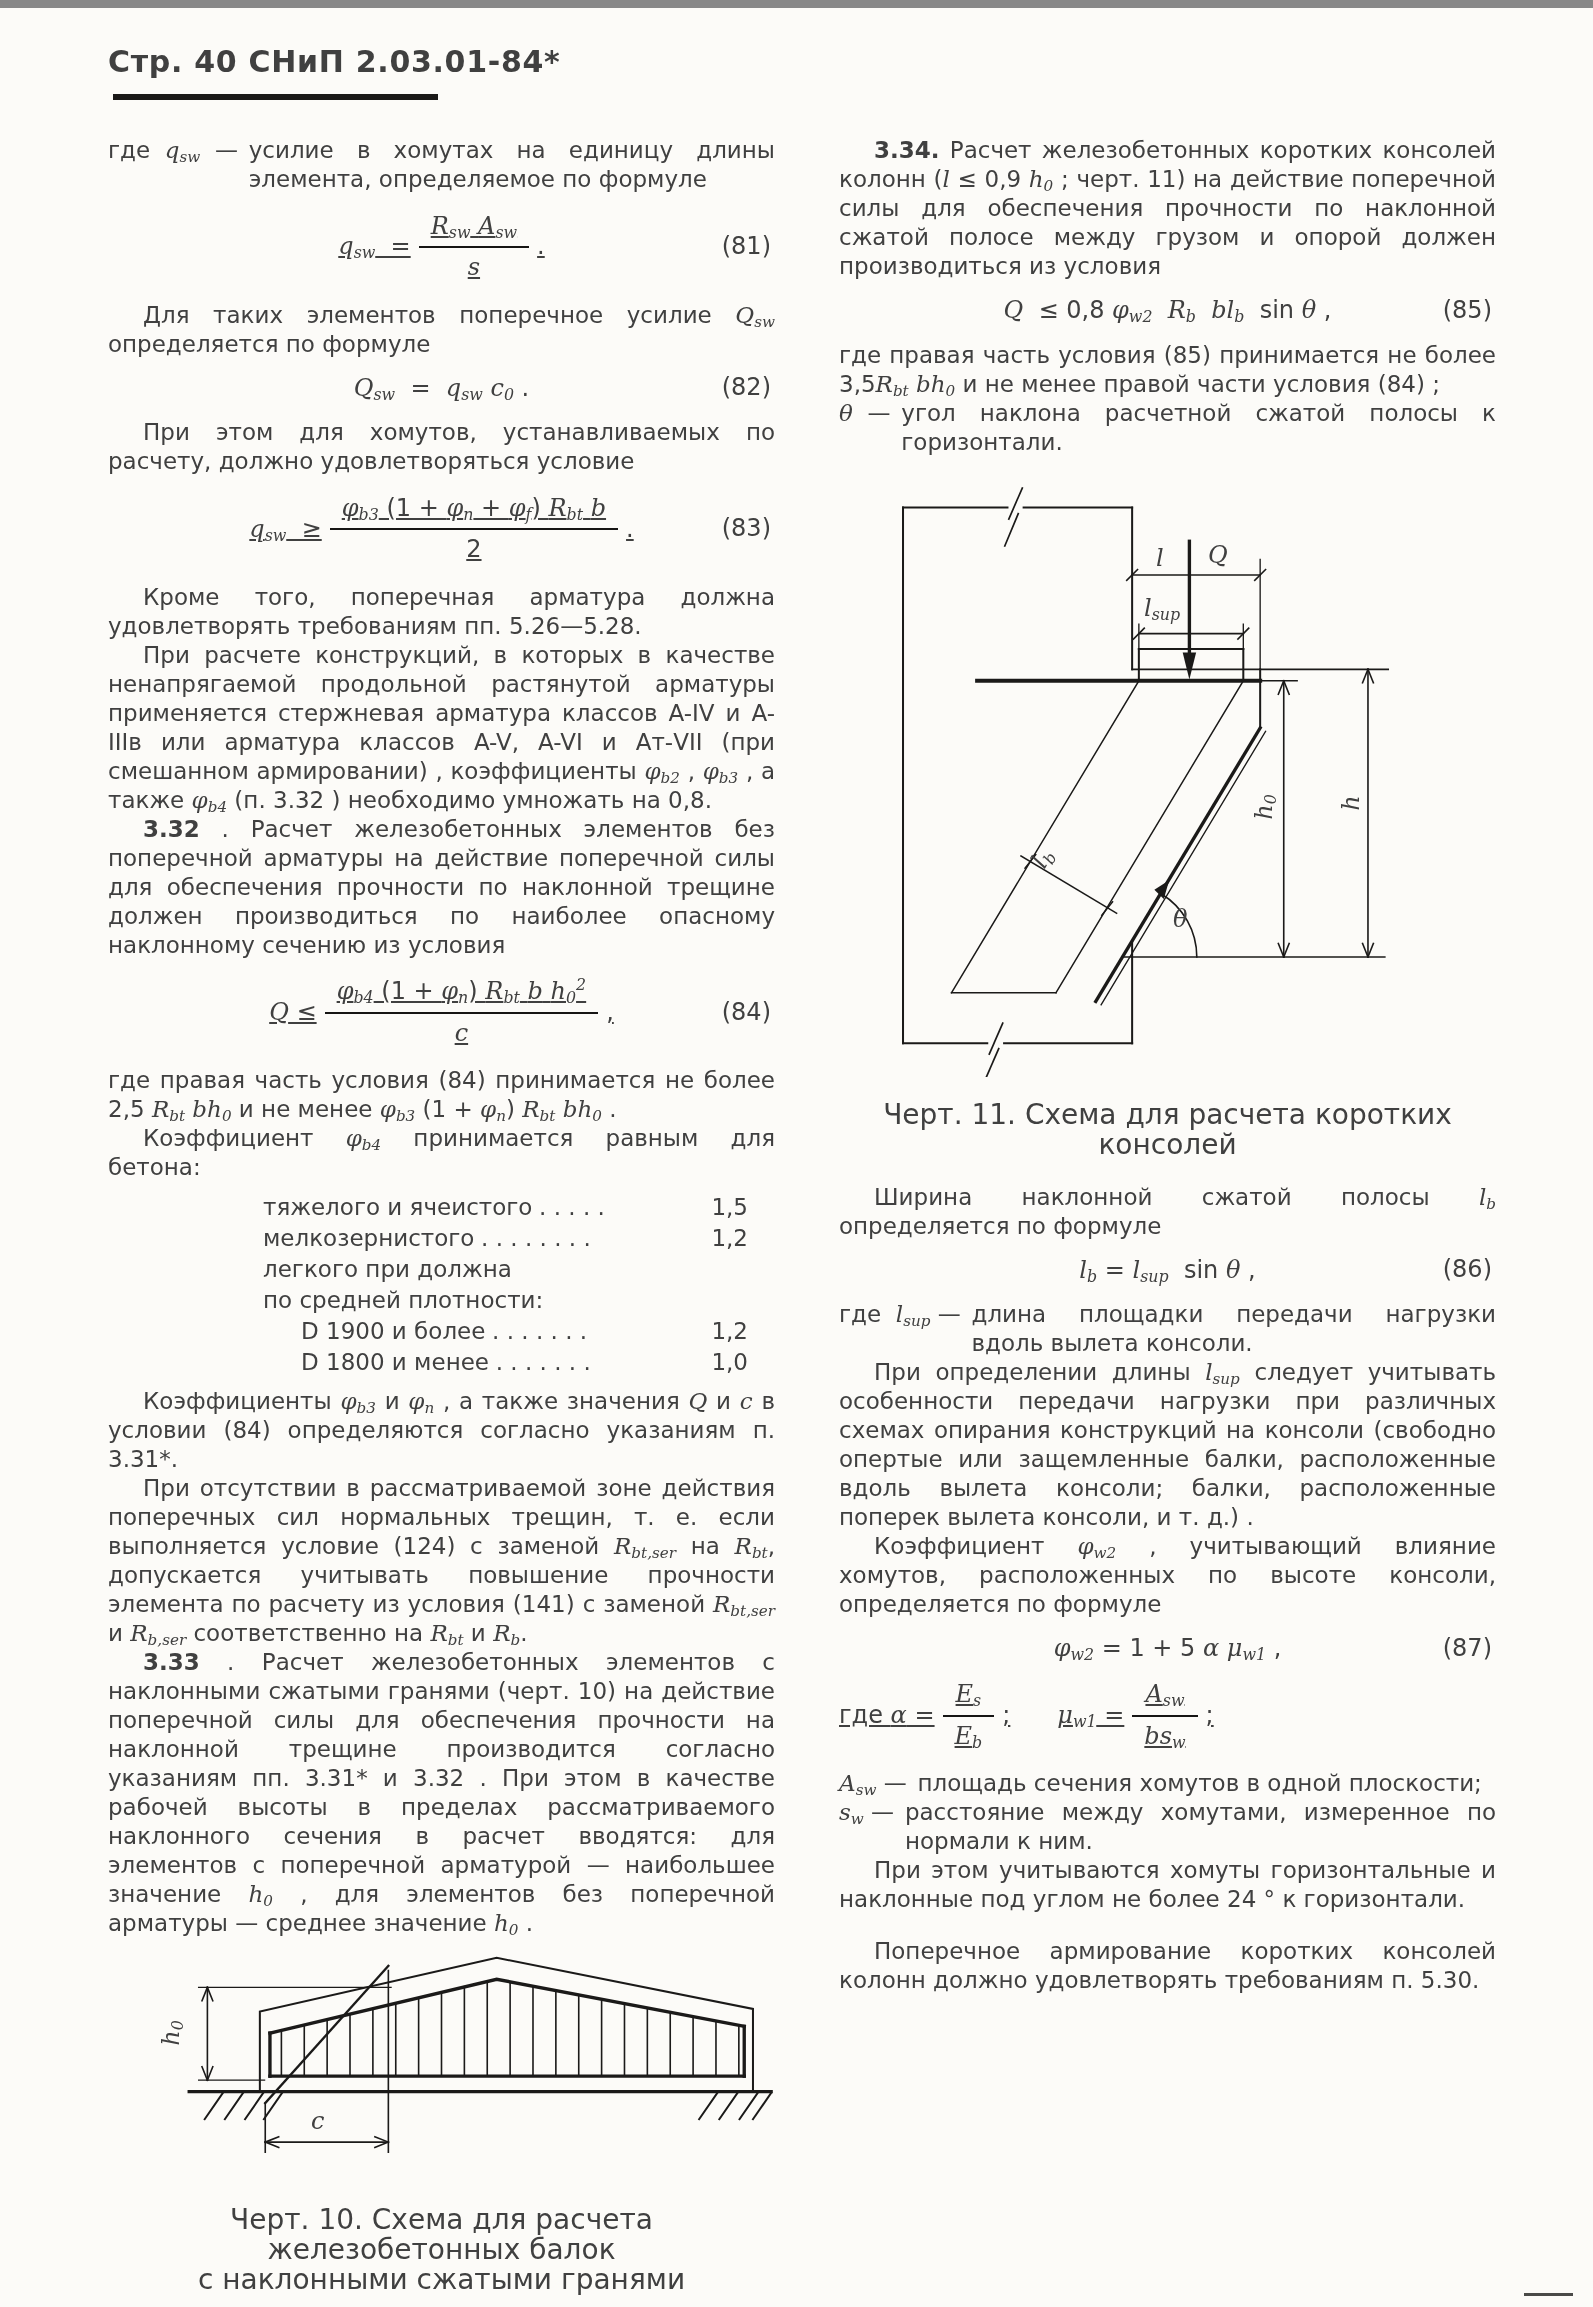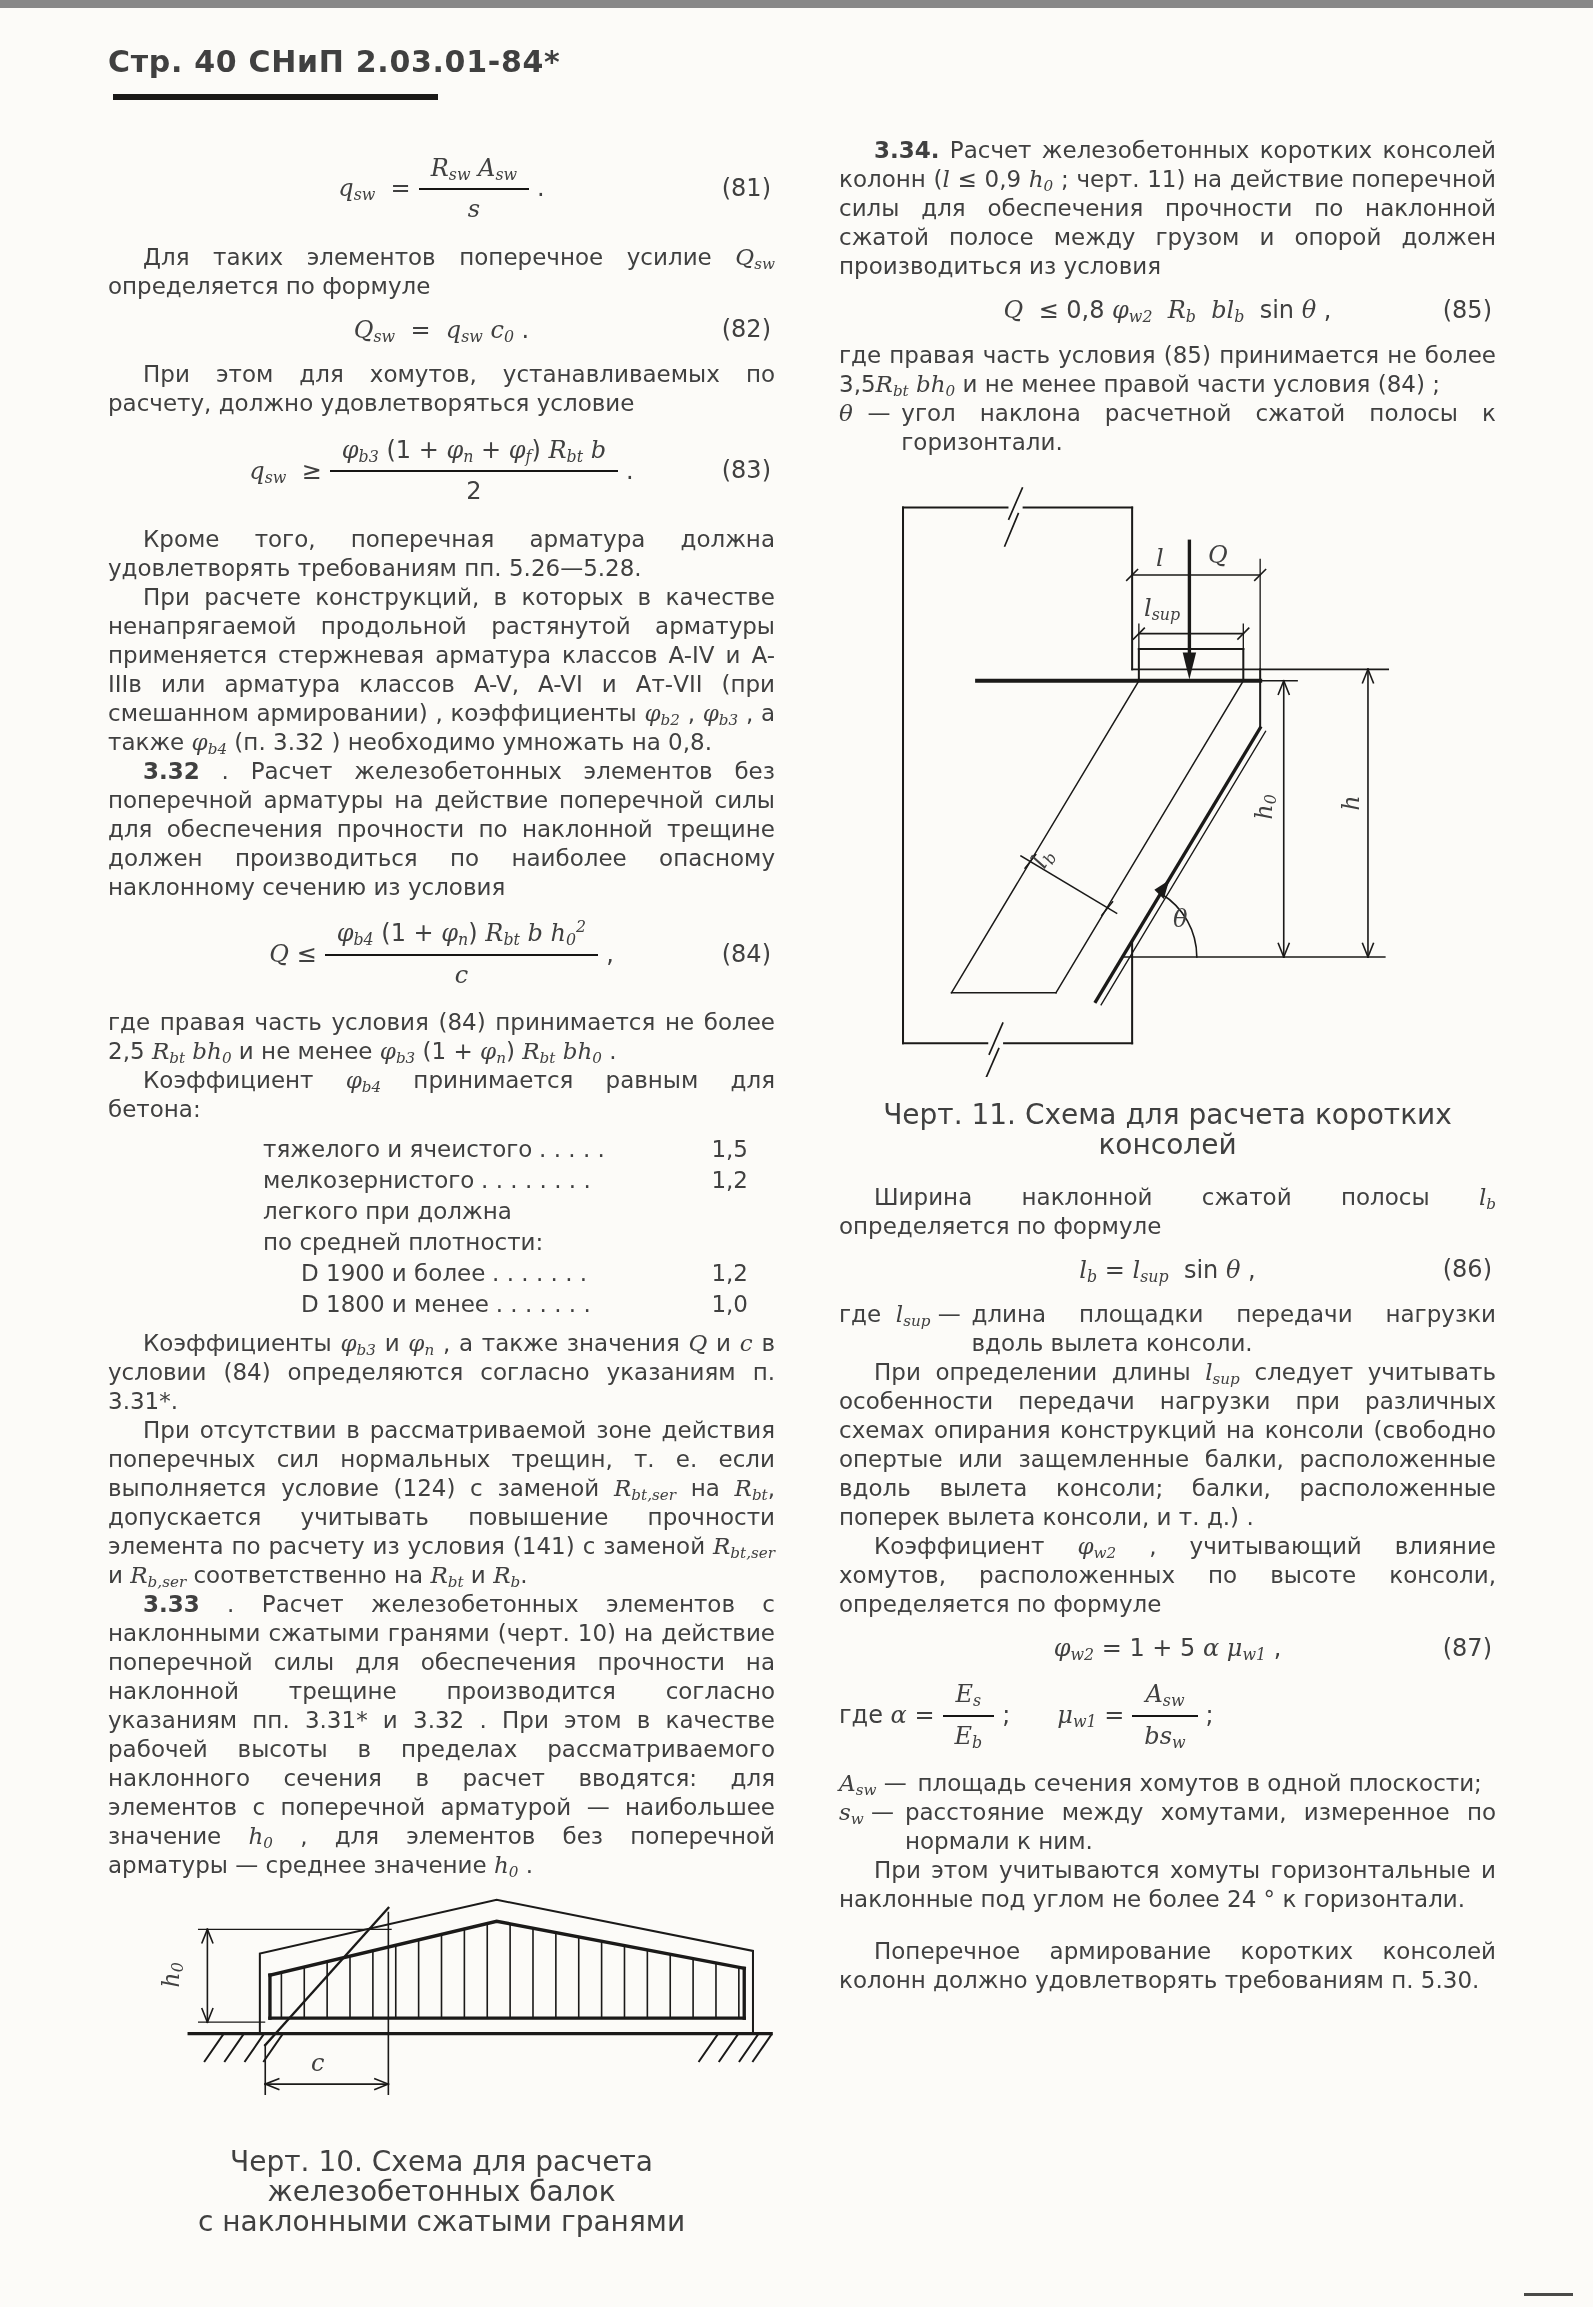--- a/index.html
+++ b/index.html
@@ -8,21 +8,21 @@
         font-family:"DejaVu Sans","Liberation Sans",sans-serif;
         font-size:23px;line-height:29px;}
   .header{position:absolute;left:108px;top:39px;font-size:30px;font-weight:700;letter-spacing:0.7px;}
   .header-rule{position:absolute;left:113px;top:86px;width:325px;height:6px;background:#1a1918;}
   .col{position:absolute;top:128px;text-align:justify;}
   .col-left{left:108px;width:667px;}
   .col-right{left:839px;width:657px;}
   p{margin:0;}
   .ind{text-indent:35px;}
   .formula{position:relative;margin:16px 0;text-align:center;font-size:24px;line-height:1.15;}
-  .fwrap{display:inline-flex;align-items:center;}
+  .fwrap{display:inline-flex;align-items:center;text-decoration:underline;}
   .fpart{white-space:pre;}
   .frac{display:inline-flex;flex-direction:column;margin:0 8px;text-align:center;}
   .fr-top{display:block;padding:2.7px 12px 6px;border-bottom:2px solid #161514;}
   .fr-bot{display:block;padding:6px 12px 2.7px;}
   .f-no{position:absolute;right:4px;top:50%;transform:translateY(-50%);}
   .f-left{text-align:left;}
   .mv{font-family:"DejaVu Serif","Liberation Serif",serif;font-style:italic;}
   sub{font-size:66%;line-height:0;vertical-align:-0.28em;}
   sup{font-size:66%;line-height:0;vertical-align:0.55em;}
   b{font-weight:700;}
@@ -48,20 +48,24 @@
 </head>
 <body>
 
 <div class="page">
 
   <div class="header">Стр. 40  СНиП 2.03.01-84*</div>
   <div class="header-rule"></div>
 
   <div class="col col-left">
 
+    <div class="hang">
+      <span class="pre">где  <span class="mv">q<sub>sw</sub></span>  —</span>
+      <span class="rest">усилие в хомутах на единицу длины элемента, определяемое по формуле</span>
+    </div>
 
     <div class="formula">
       <span class="fwrap">
         <span class="fpart"><span class="mv">q<sub>sw</sub></span>  =</span>
         <span class="frac">
           <span class="fr-top"><span class="mv">R<sub>sw</sub></span>   <span class="mv">A<sub>sw</sub></span></span>
           <span class="fr-bot"><span class="mv">s</span></span>
         </span>
         <span class="fpart">.</span>
       </span>

